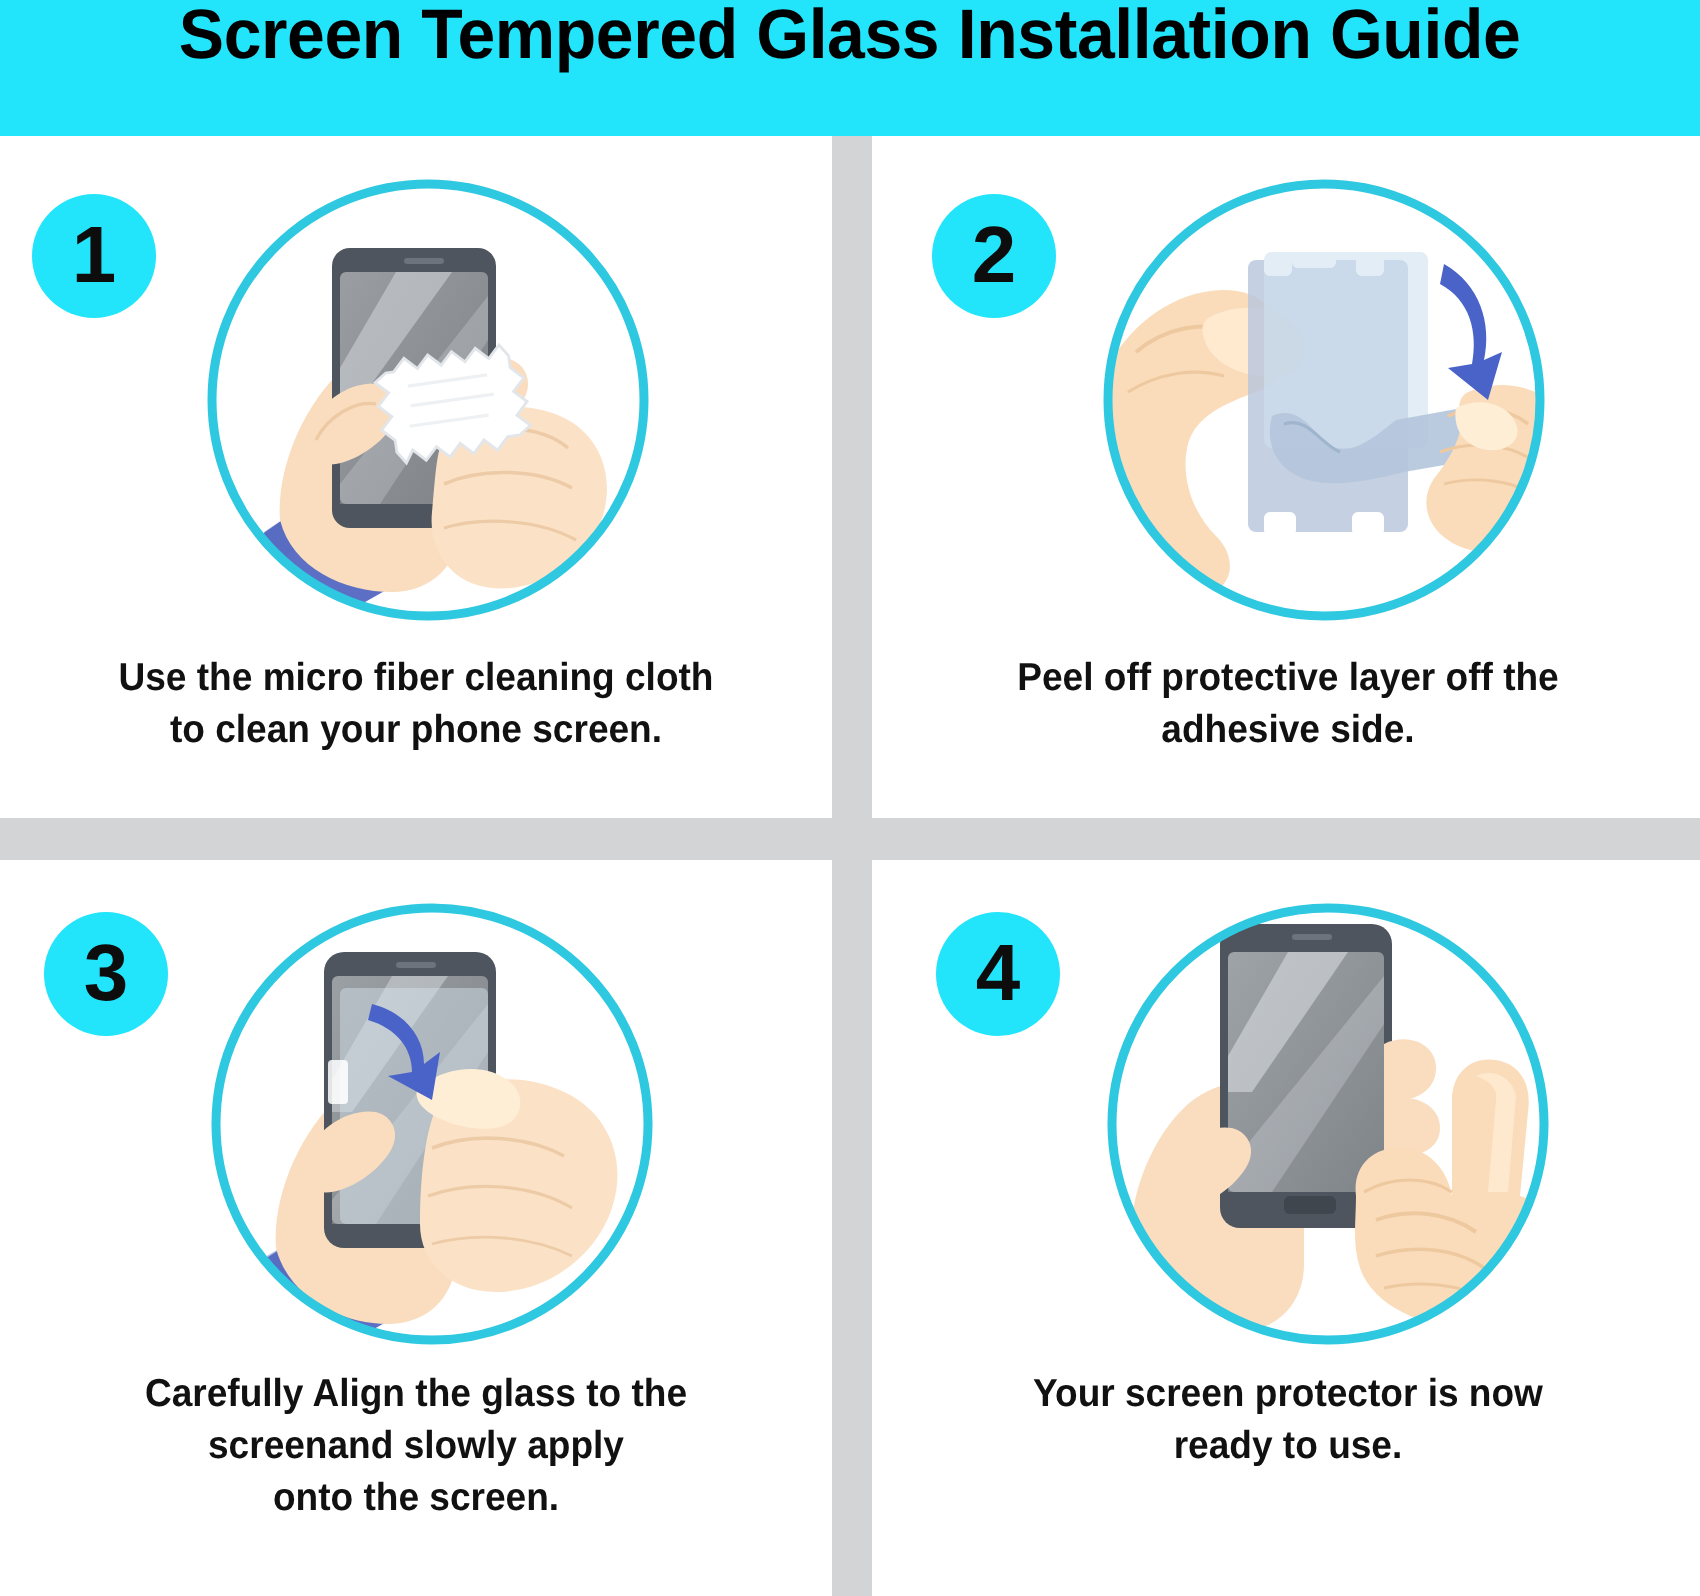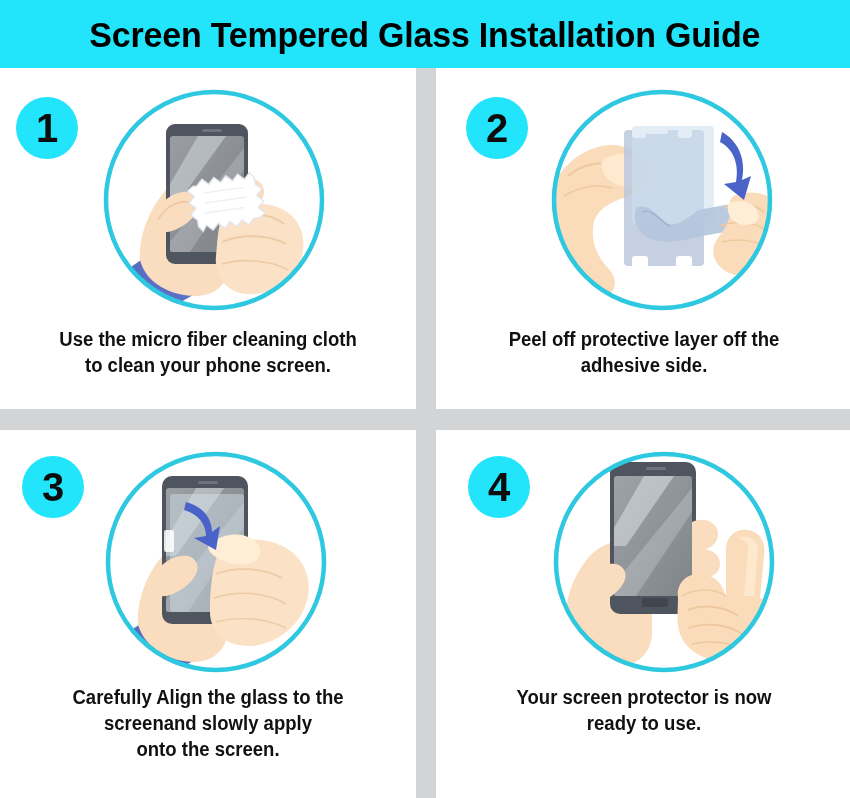--- a/index.html
+++ b/index.html
@@ -22,21 +22,20 @@
 
   
   .header-bar {
     position: absolute;
     left: 0;
     top: 0;
     width: 850px;
     height: 68px;
     background: #22e4fb;
     display: flex;
-    align-items: center;
     justify-content: center;
   }
   .header-title {
     font-family: "Liberation Sans", sans-serif;
     font-weight: bold;
     font-size: 35px;
     line-height: 1;
     color: #000000;
     letter-spacing: -0.2px;
     white-space: nowrap;

